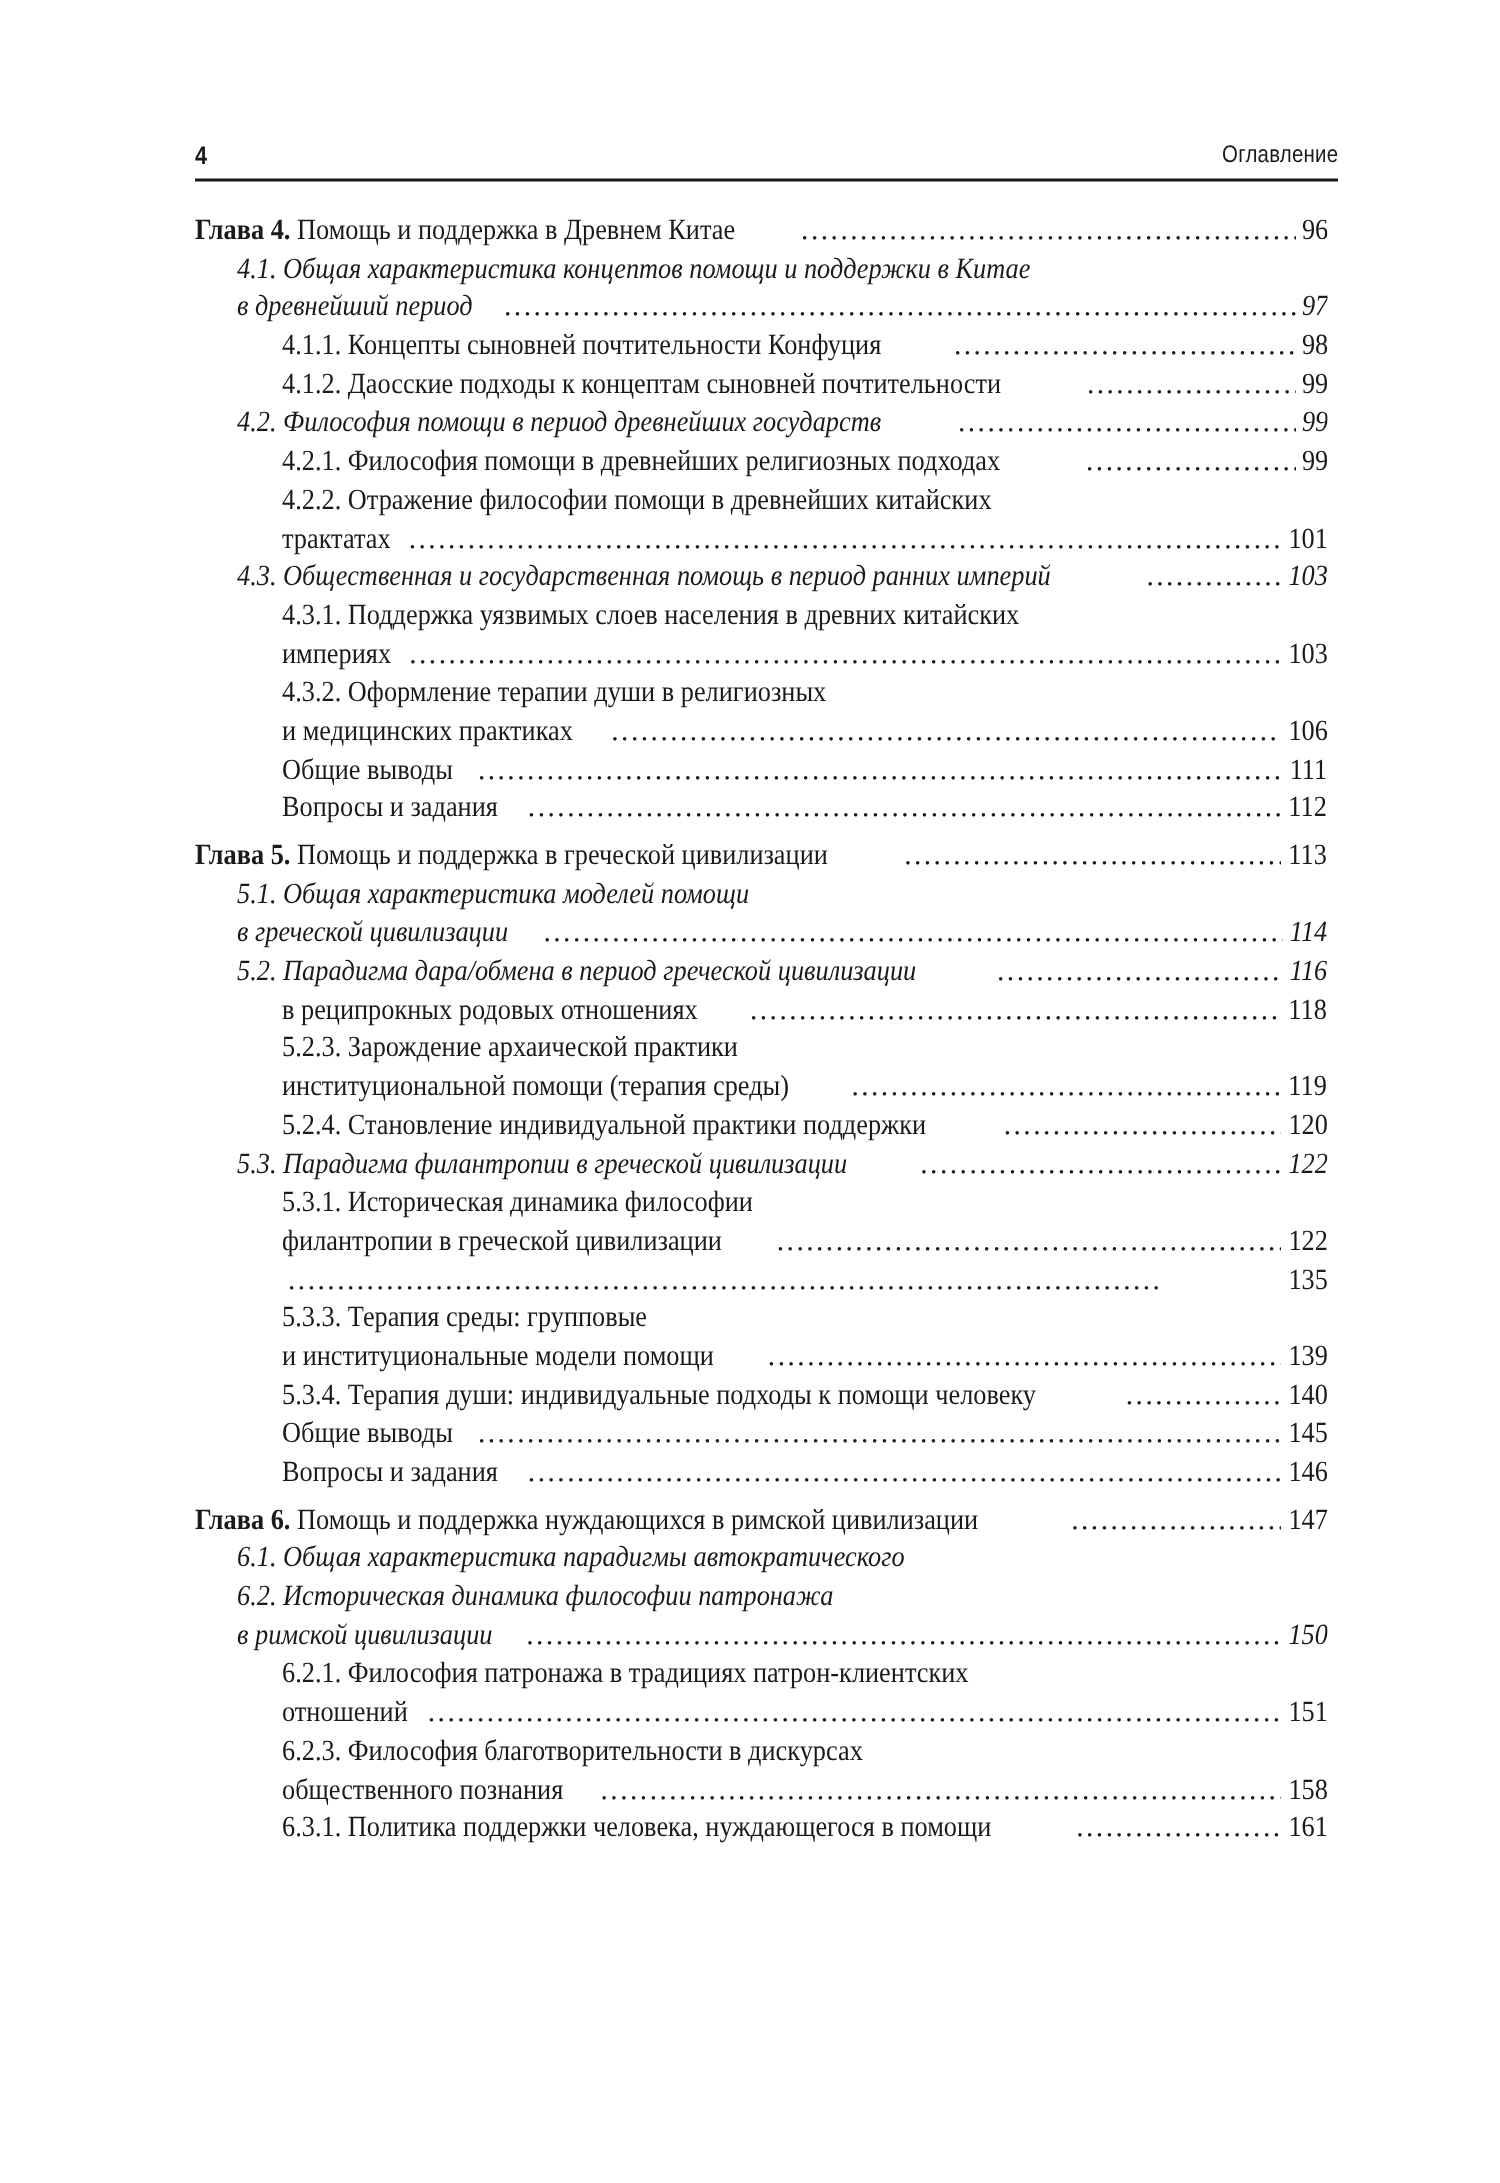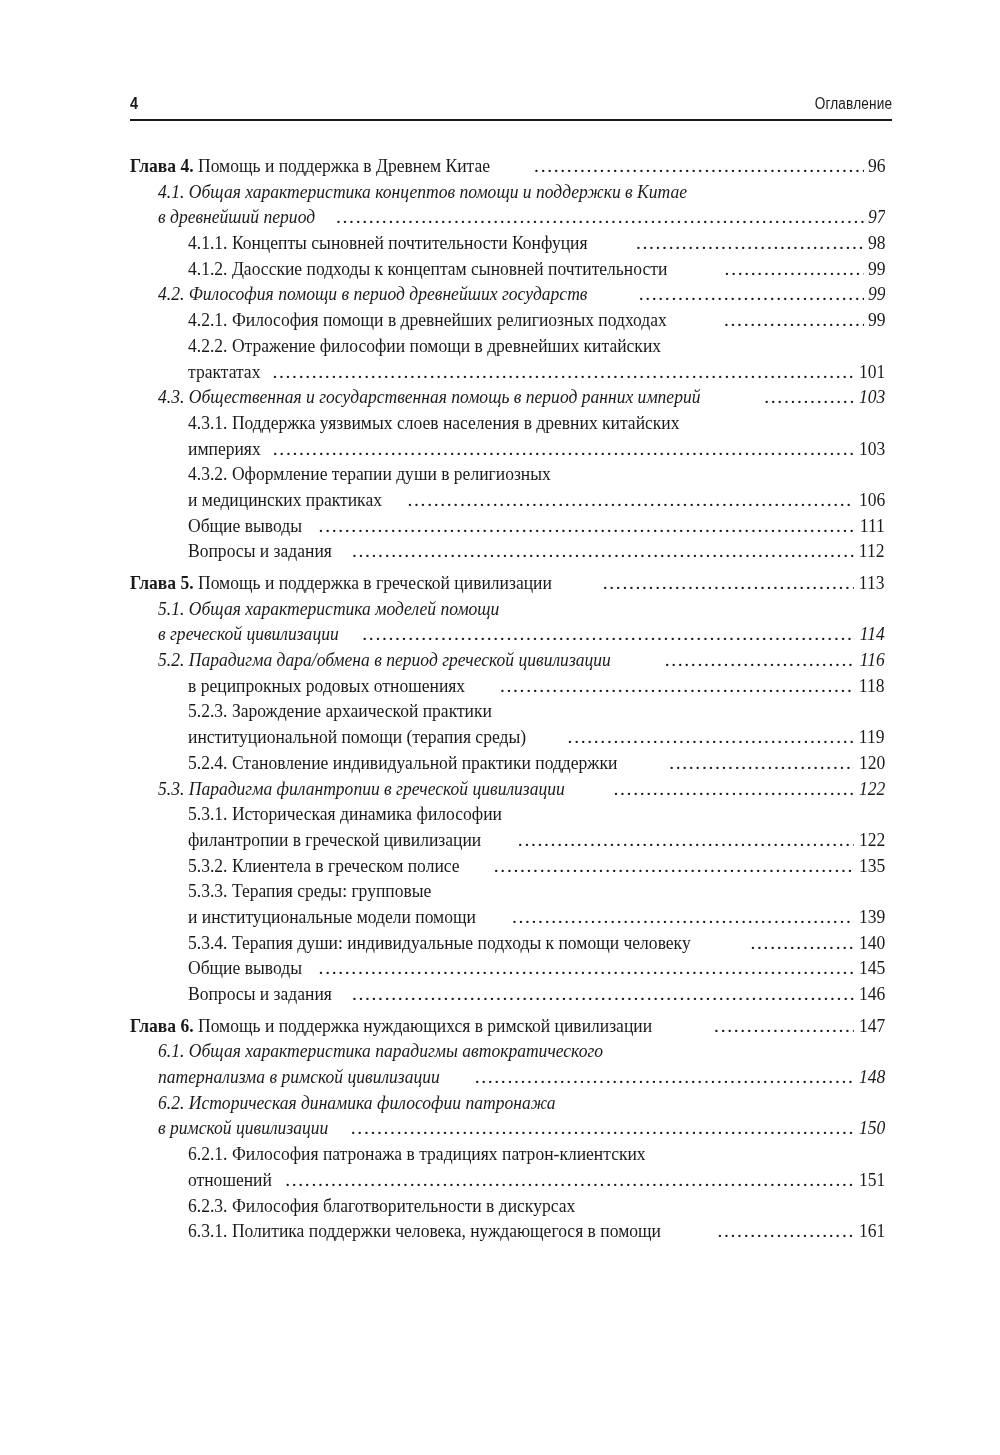--- a/index.html
+++ b/index.html
@@ -2,21 +2,21 @@
 <html><head>
 <meta charset="utf-8">
 <style>
   html, body { margin: 0; padding: 0; background: #ffffff; }
   body { width: 1000px; height: 1455px; position: relative; overflow: hidden; color: #1a1a1a; }
   .page { position: absolute; left: 0; top: 0; width: 1000px; height: 1455px; }
   .running-head { position: absolute; left: 130px; top: 92px; width: 762px; height: 26px; font-family: "Liberation Sans", sans-serif; font-size: 17px; }
   .running-head .num { position: absolute; left: 0; top: 2px; font-weight: bold; transform: scaleX(0.85); transform-origin: left; }
   .running-head .title { position: absolute; right: 0; top: 3px; font-size: 16px; transform: scaleX(0.85); transform-origin: right; letter-spacing: 0.2px; }
   .rule { position: absolute; left: 130px; top: 119px; width: 762px; height: 1.5px; background: #1a1a1a; }
-  .toc { position: absolute; left: 130px; top: 141px; width: 755px; font-family: "Liberation Serif", serif; font-size: 19.5px; margin-top: 12px; }
+  .toc { position: absolute; left: 130px; top: 141px; width: 755px; font-family: "Liberation Serif", serif; font-size: 19.5px; }
   .chapter { margin-bottom: 6px; }
   .entry { position: relative; }
   .line { height: 25.7px; line-height: 25.7px; white-space: nowrap; overflow: hidden; position: relative; }
   .line.last { display: flex; align-items: baseline; }
   .line.last .txt-wrap { flex: 0 0 auto; }
   .leader { flex: 1 1 auto; overflow: hidden; white-space: nowrap; letter-spacing: 3.6px; padding-left: 4px; color: #1a1a1a; }
   .leader::before { content: ". . . . . . . . . . . . . . . . . . . . . . . . . . . . . . . . . . . . . . . . . . . . . . . . . . . . . . . . . . . . . . . . . . . . . . . . . . . . . . . . . . . . . . . . ."; letter-spacing: -1.6px; }
   .pg { flex: 0 0 auto; padding-left: 2px; transform: scaleX(0.9); transform-origin: right; }
   .lvl0 { padding-left: 0; }
   .lvl1 { padding-left: 28px; font-style: italic; }
@@ -181,21 +181,20 @@
         <div class="entry lvl2">
           <div class="line"><span class="txt-wrap"><span class="inner">5.3.1. Историческая динамика философии</span></span></div>
           <div class="line last">
             <span class="txt-wrap"><span class="inner">филантропии в греческой цивилизации</span></span>
             <span class="leader"></span>
             <span class="pg">122</span>
           </div>
         </div>
         <div class="entry lvl2">
           <div class="line last">
-            <span class="txt-wrap"><span class="inner">5.3.2. Клиентела в греческом полисе</span></span>
             <span class="leader"></span>
             <span class="pg">135</span>
           </div>
         </div>
         <div class="entry lvl2">
           <div class="line"><span class="txt-wrap"><span class="inner">5.3.3. Терапия среды: групповые</span></span></div>
           <div class="line last">
             <span class="txt-wrap"><span class="inner">и институциональные модели помощи</span></span>
             <span class="leader"></span>
             <span class="pg">139</span>
@@ -226,44 +225,44 @@
       <div class="chapter">
         <div class="entry lvl0">
           <div class="line last">
             <span class="txt-wrap"><span class="inner"><span class="lbl">Глава 6.</span> <span>Помощь и поддержка нуждающихся в римской цивилизации</span></span></span>
             <span class="leader"></span>
             <span class="pg">147</span>
           </div>
         </div>
         <div class="entry lvl1">
           <div class="line"><span class="txt-wrap"><span class="inner">6.1. Общая характеристика парадигмы автократического</span></span></div>
-          <div class="line last">
-            <span class="txt-wrap"><span class="inner">патернализма в римской цивилизации</span></span>
-            <span class="leader"></span>
-            <span class="pg">148</span>
-          </div>
         </div>
         <div class="entry lvl1">
           <div class="line"><span class="txt-wrap"><span class="inner">6.2. Историческая динамика философии патронажа</span></span></div>
           <div class="line last">
             <span class="txt-wrap"><span class="inner">в римской цивилизации</span></span>
             <span class="leader"></span>
             <span class="pg">150</span>
           </div>
         </div>
         <div class="entry lvl2">
           <div class="line"><span class="txt-wrap"><span class="inner">6.2.1. Философия патронажа в традициях патрон-клиентских</span></span></div>
           <div class="line last">
             <span class="txt-wrap"><span class="inner">отношений</span></span>
             <span class="leader"></span>
             <span class="pg">151</span>
           </div>
         </div>
         <div class="entry lvl2">
           <div class="line"><span class="txt-wrap"><span class="inner">6.2.3. Философия благотворительности в дискурсах</span></span></div>
+          <div class="line last">
+            <span class="txt-wrap"><span class="inner">общественного познания</span></span>
+            <span class="leader"></span>
+            <span class="pg">158</span>
+          </div>
         </div>
         <div class="entry lvl2">
           <div class="line last">
             <span class="txt-wrap"><span class="inner">6.3.1. Политика поддержки человека, нуждающегося в помощи</span></span>
             <span class="leader"></span>
             <span class="pg">161</span>
           </div>
         </div>
       </div>
     </div>

